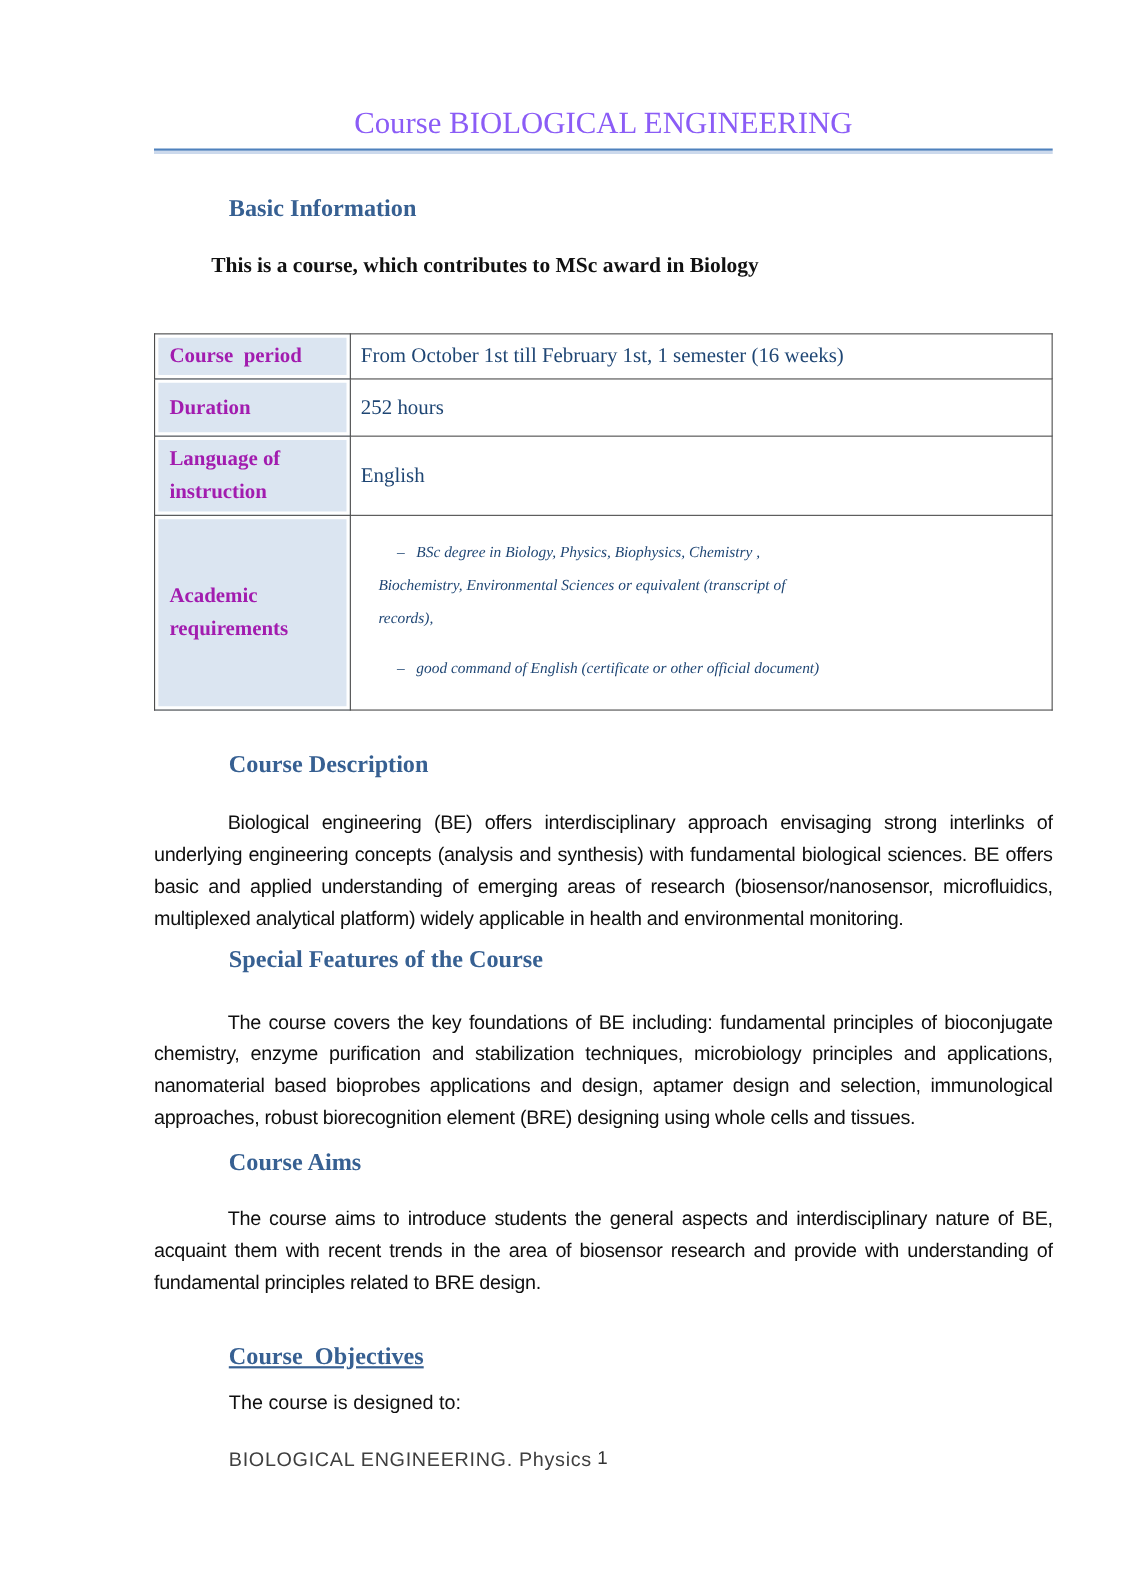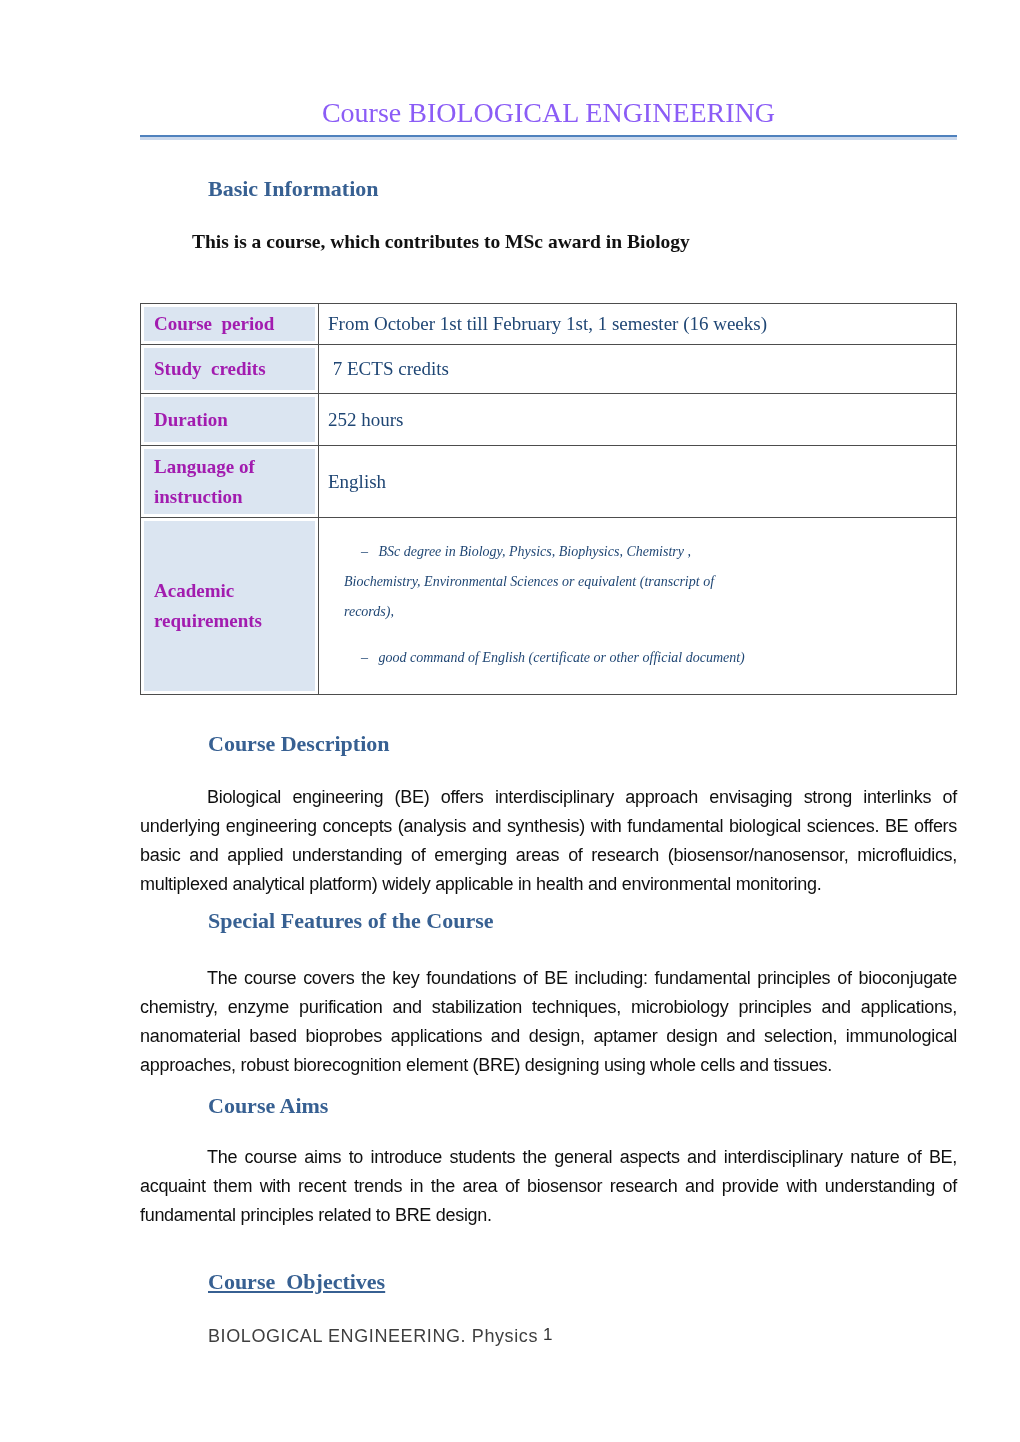--- a/index.html
+++ b/index.html
@@ -104,24 +104,20 @@
     <table class="info-table">
       <colgroup>
           <col class="col-label">
           <col>
         </colgroup>
       <tbody>
         <tr style="height:41px">
           <td class="lbl">Course&nbsp; period</td>
           <td class="val">From October 1st till February 1st, 1 semester (16 weeks)</td>
         </tr>
-        <tr style="height:49px">
-          <td class="lbl">Study&nbsp; credits</td>
-          <td class="val">&nbsp;7 ECTS credits</td>
-        </tr>
         <tr style="height:52px">
           <td class="lbl">Duration</td>
           <td class="val">252 hours</td>
         </tr>
         <tr style="height:72px">
           <td class="lbl">Language of instruction</td>
           <td class="val">English</td>
         </tr>
         <tr style="height:120px">
           <td class="lbl">Academic requirements</td>
@@ -138,20 +134,21 @@
     <h2 class="section-heading mt-cd">Course Description</h2>
     <p class="body-para mt-p1">Biological engineering (BE) offers interdisciplinary approach envisaging strong interlinks of underlying engineering concepts (analysis and synthesis) with fundamental biological sciences. BE offers basic and applied understanding of emerging areas of research (biosensor/nanosensor, microfluidics, multiplexed analytical platform) widely applicable in health and environmental monitoring.</p>
 
     <h2 class="section-heading mt-sf">Special Features of the Course</h2>
     <p class="body-para mt-p2">The course covers the key foundations of BE including: fundamental principles of bioconjugate chemistry, enzyme purification and stabilization techniques, microbiology principles and applications, nanomaterial based bioprobes applications and design, aptamer design and selection, immunological approaches, robust biorecognition element (BRE) designing using whole cells and tissues.</p>
 
     <h2 class="section-heading mt-ca">Course Aims</h2>
     <p class="body-para mt-p3">The course aims to introduce students the general aspects and interdisciplinary nature of BE, acquaint them with recent trends in the area of biosensor research and provide with understanding of fundamental principles related to BRE design.</p>
 
     <h2 class="section-heading mt-co">Course&nbsp; Objectives</h2>
+    <p class="designed-to">The course is designed to:</p>
 
     <div class="footer">
       <span class="footer-text">BIOLOGICAL ENGINEERING. Physics</span>
       <span class="page-num">1</span>
     </div>
 
   </div>
 </div>
 
 </body></html>

